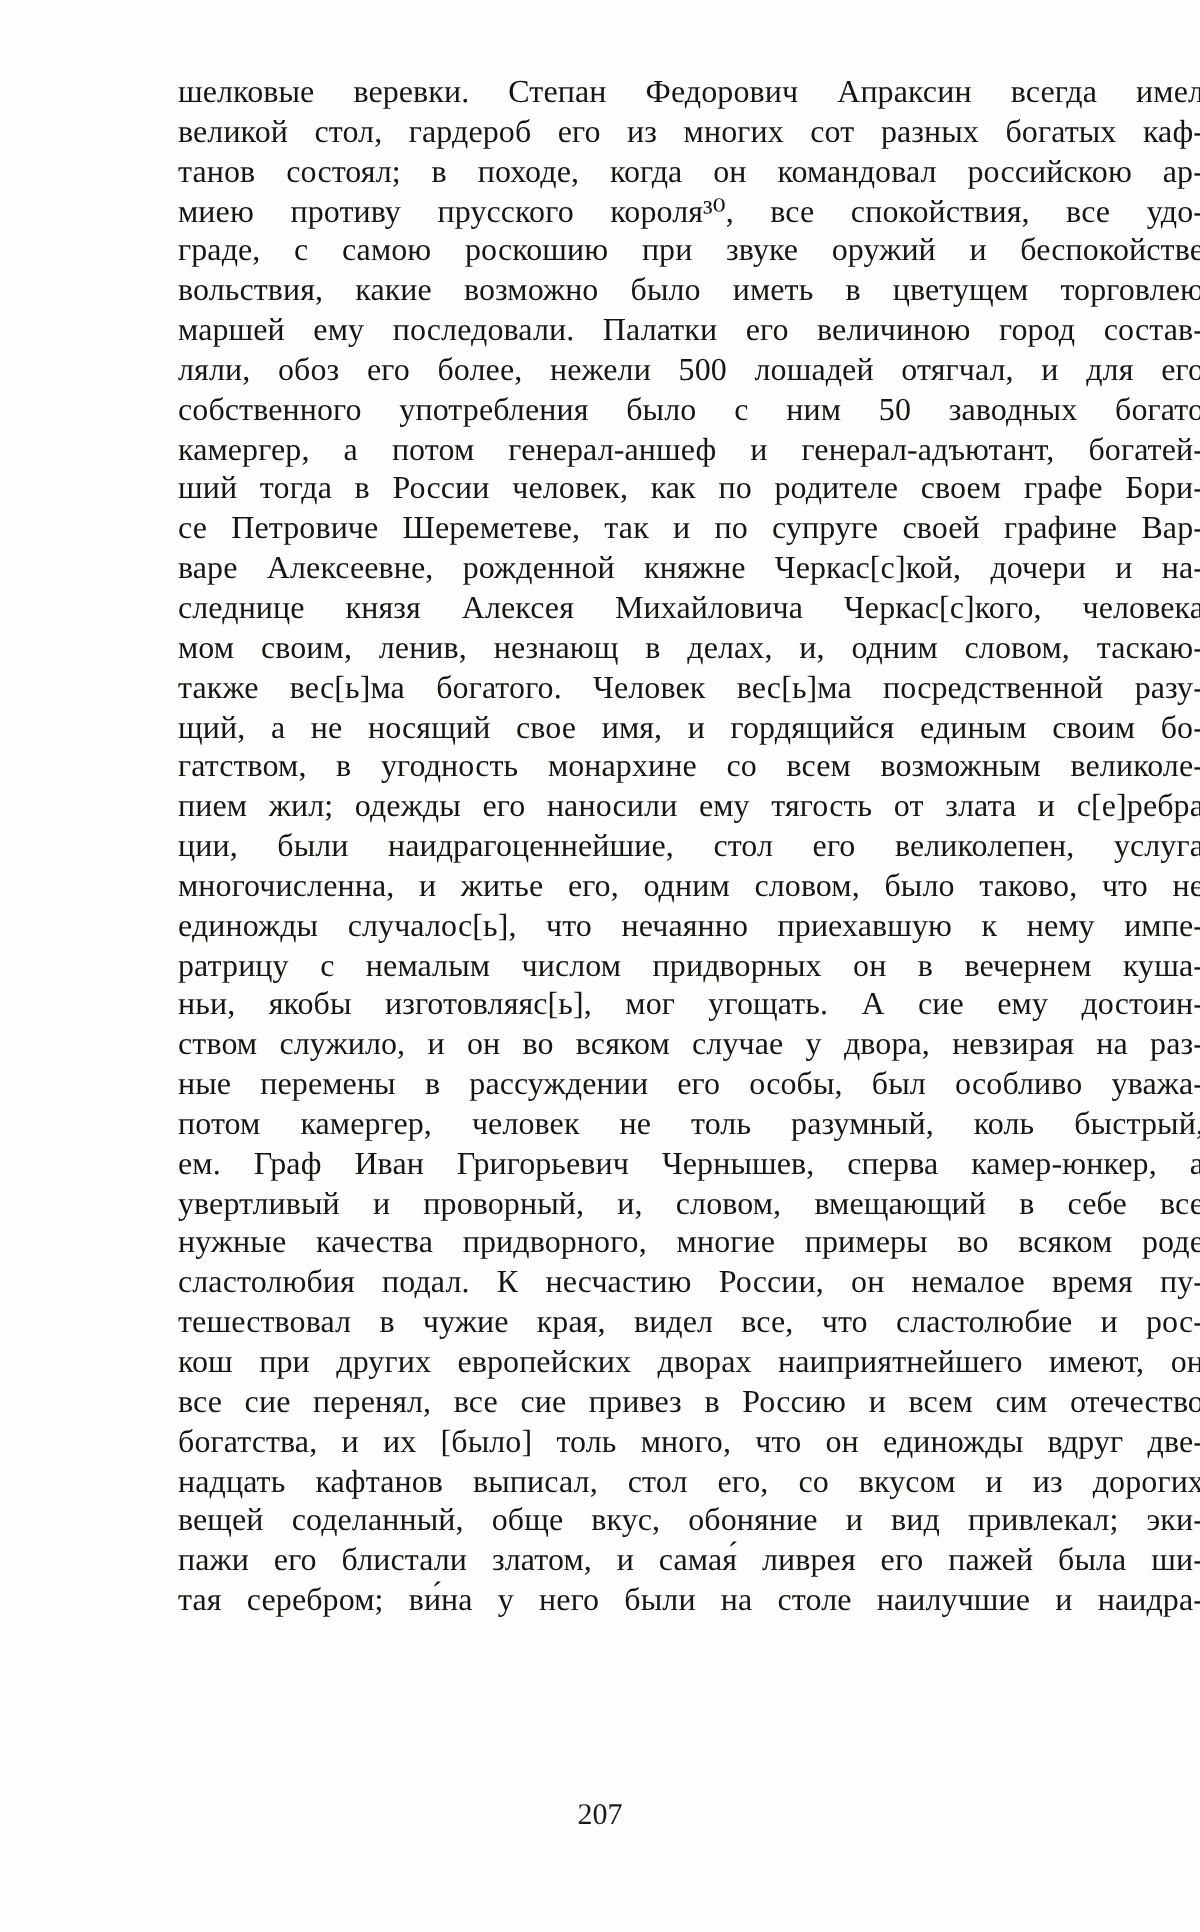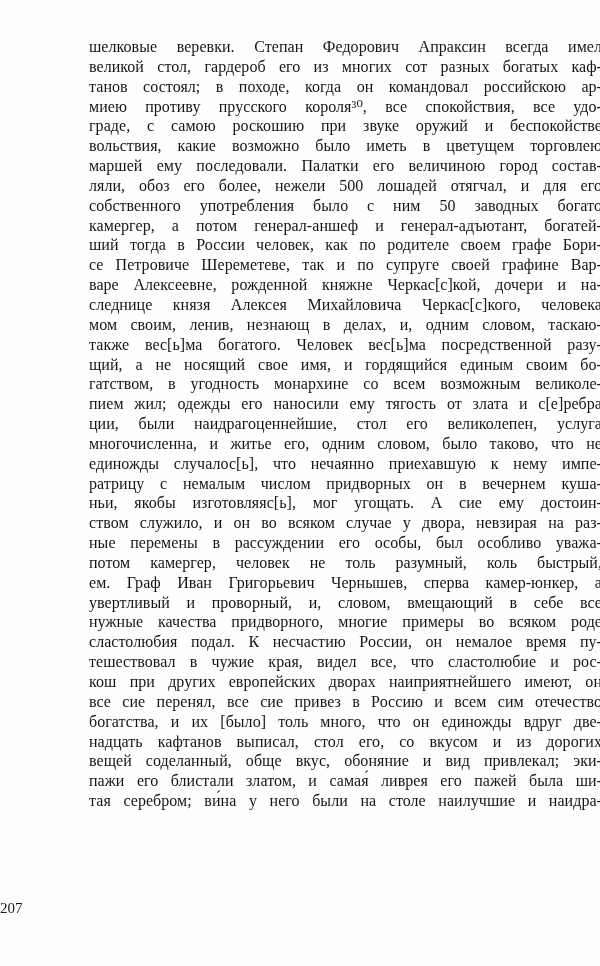--- a/index.html
+++ b/index.html
@@ -34,20 +34,21 @@
     text-align-last: justify;
     -moz-text-align-last: justify;
     letter-spacing: 0.05px;
     white-space: normal;
   }
   .page-number {
     position: absolute;
     left: 0;
     top: 900px;
     width: 100%;
+    text-align: center;
     font-size: 15px;
     color: #1a1918;
   }
 </style>
 </head>
 <body>
 
 <div class="page">
   <div class="text-block" id="lines-container">
       <div class="line">шелковые веревки. Степан Федорович Апраксин всегда имел</div>

